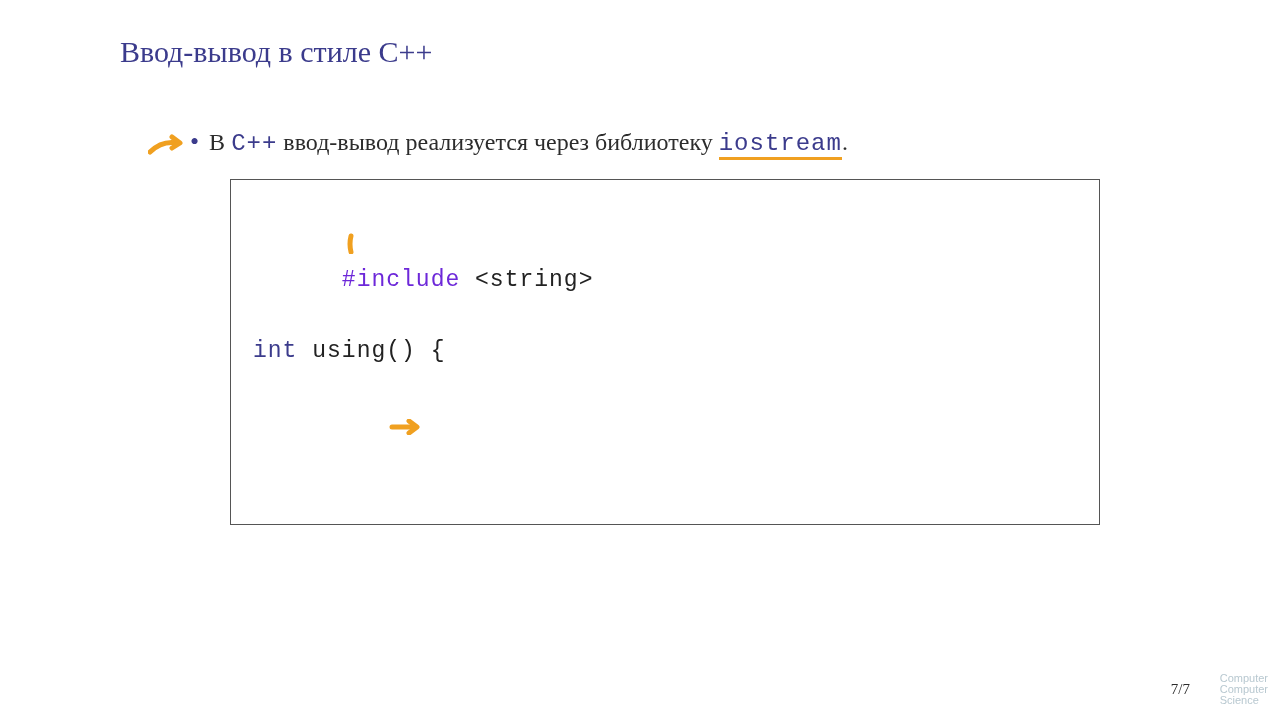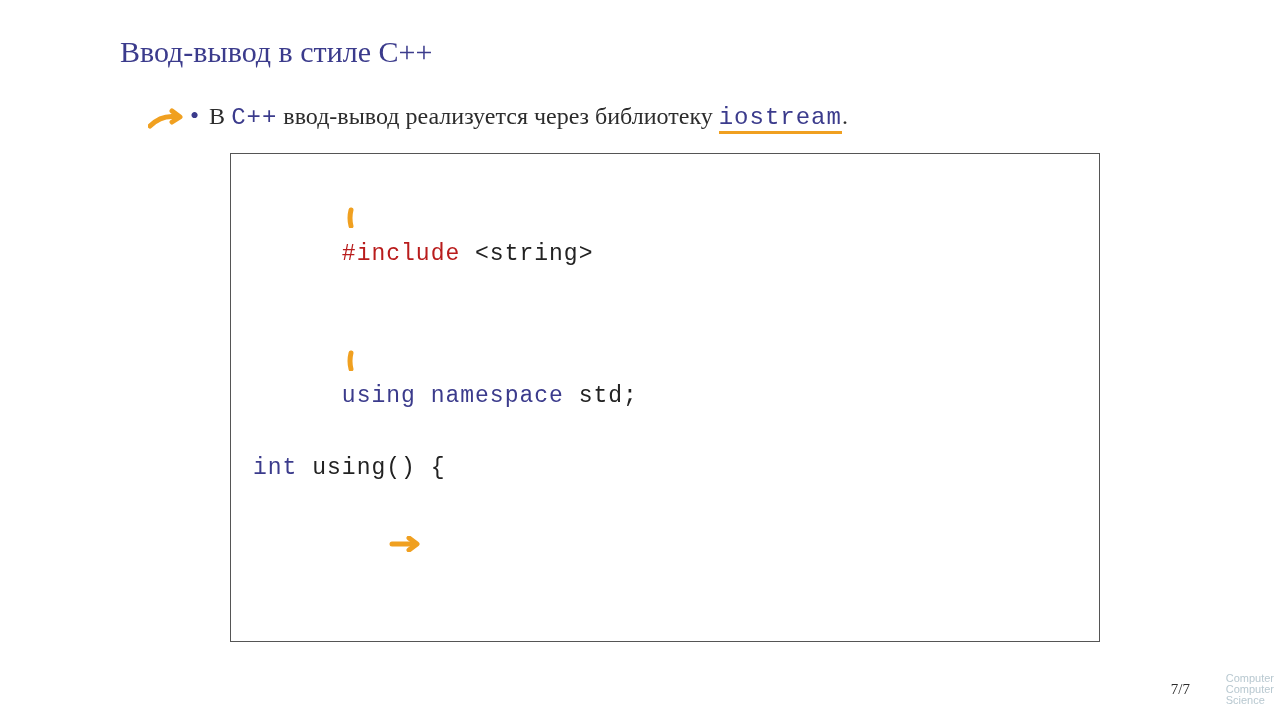--- a/index.html
+++ b/index.html
@@ -16,21 +16,21 @@
   .slide {
     padding: 35px 120px 30px 120px;
     position: relative;
     height: 100%;
     box-sizing: border-box;
   }
   h1.title {
     font-weight: normal;
     font-size: 30px;
     color: #3b3b8c;
-    margin: 0 0 29px 0;
+    margin: 0 0 55px 0;
   }
   .bullets {
     margin-left: 70px;
   }
   .bullet-row {
     position: relative;
     font-size: 24px;
     color: #2c2c2c;
     line-height: 1.4;
     margin-bottom: 18px;
@@ -58,42 +58,42 @@
     border: 1px solid #555;
     margin: 12px 60px 18px 110px;
     padding: 12px 22px 12px 22px;
     font-family: 'Courier New', monospace;
     font-size: 23px;
     line-height: 1.55;
     color: #222;
     position: relative;
     letter-spacing: 1px;
   }
-  .kw-pp { color: #b91c1c; }    
+  .kw-pp { color: #6d28d9; }    
   .kw-blue { color: #3b3b8c; }
   .code-line { white-space: pre; position: relative; }
   .orange-tick {
     position: absolute;
     left: -28px;
     top: 4px;
   }
   .orange-arrow-small {
     position: absolute;
   }
   .page-num {
     position: absolute;
     bottom: 22px;
     right: 90px;
     font-size: 15px;
     color: #2c2c2c;
   }
   .logo {
     position: absolute;
     bottom: 14px;
-    right: 6px;
+    right: 12px;
     font-size: 11px;
     line-height: 1.0;
     color: #b8c8d0;
     font-family: Arial, sans-serif;
     text-align: left;
     margin-left: 32px;
   }
 </style>
 </head>
 <body>
@@ -115,28 +115,20 @@
 
   <div class="code-box">
     <div class="code-line">
       <span class="orange-tick">
         <svg width="20" height="22" viewBox="0 0 20 22">
             <path d="M8 4 Q 6 12 8 20" stroke="#f0a020" stroke-width="5" fill="none" stroke-linecap="round"></path>
           </svg>
       </span>
       <span class="kw-pp">#include</span><span> &lt;string&gt;</span>
     </div>
-    <div class="code-line">
-      <span class="orange-tick">
-        <svg width="20" height="22" viewBox="0 0 20 22">
-            <path d="M8 4 Q 6 12 8 20" stroke="#f0a020" stroke-width="5" fill="none" stroke-linecap="round"></path>
-          </svg>
-      </span>
-      <span class="kw-blue">using</span><span> </span><span class="kw-blue">namespace</span><span> std;</span>
-    </div>
     <div class="code-line"></div>
     <div class="code-line"><span class="kw-blue">int</span><span> using() {</span></div>
     <div class="code-line">
       <span class="orange-arrow-small" style="left:18px; top:7px;">
         <svg width="34" height="16" viewBox="0 0 34 16">
             <line x1="3" y1="8" x2="24" y2="8" stroke="#f0a020" stroke-width="5" stroke-linecap="round"></line>
             <path d="M20 2 L28 8 L20 14" stroke="#f0a020" stroke-width="5" fill="none" stroke-linecap="round" stroke-linejoin="round"></path>
           </svg>
       </span>
       

